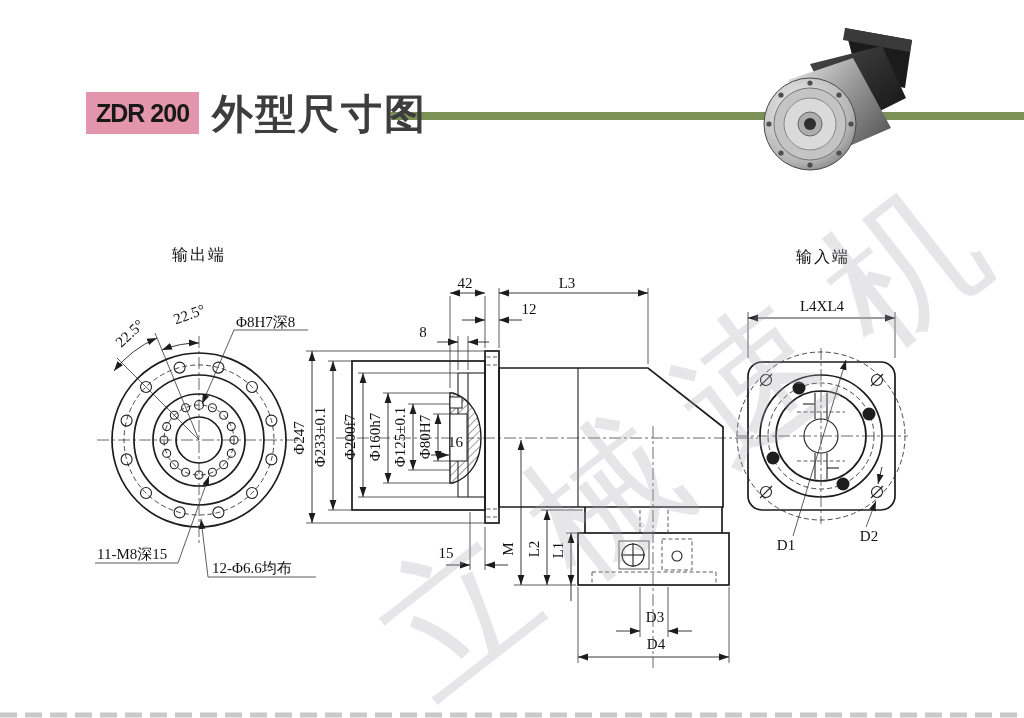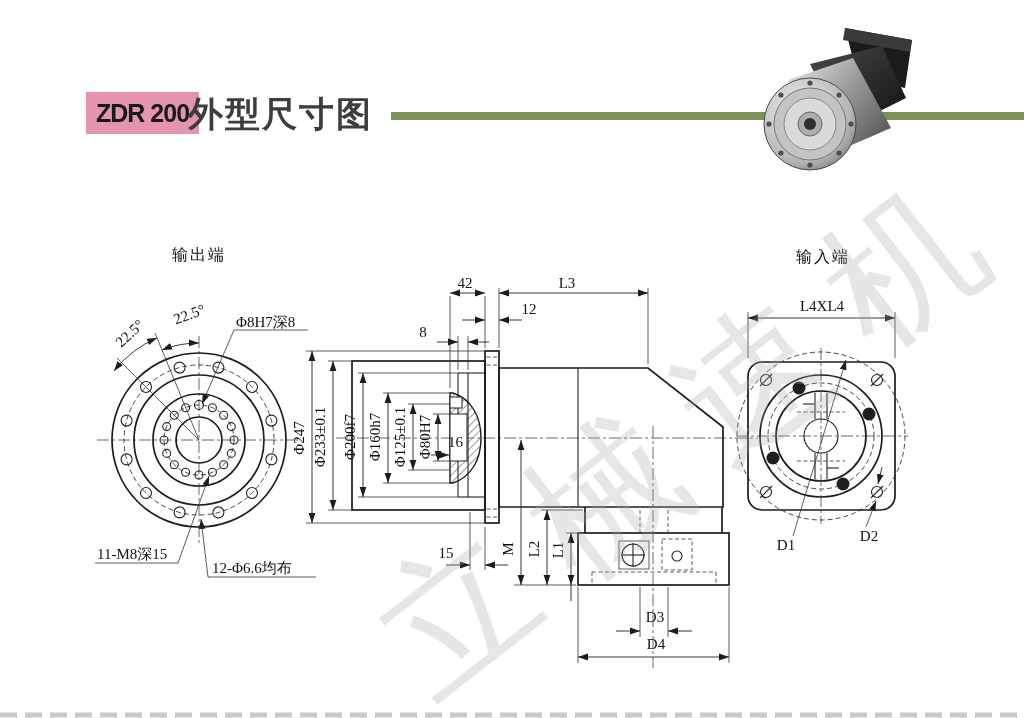--- a/index.html
+++ b/index.html
@@ -3,22 +3,22 @@
 <meta charset="utf-8">
 <style>
   html,body{margin:0;padding:0;background:#fff;}
   #page{position:relative;width:1024px;height:718px;background:#ffffff;overflow:hidden;
         font-family:"Liberation Sans",sans-serif;}
   
   #model-badge{position:absolute;left:86px;top:92px;width:113px;height:42px;background:#e495ae;
         display:flex;align-items:center;justify-content:center;}
   #model-badge span{font-family:"Liberation Sans",sans-serif;font-weight:bold;font-size:26px;
         color:#181818;letter-spacing:-1px;transform:scaleX(.96);}
-  #page-title{position:absolute;left:188px;top:92px;height:44px;display:flex;align-items:center;
-        font-weight:bold;font-size:35px;color:#3d3d3d;letter-spacing:2px;}
+  #page-title{position:absolute;left:212px;top:92px;height:44px;display:flex;align-items:center;
+        font-weight:bold;font-size:41px;color:#3d3d3d;letter-spacing:2px;}
   #green-rule{position:absolute;left:391px;top:112px;width:633px;height:8px;background:#7c9156;}
   
   svg.draw{position:absolute;left:0;top:0;}
   .ln-thick{stroke:#1c1c1c;stroke-width:1.7;fill:none;}
   .ln{stroke:#222;stroke-width:1.1;fill:none;}
   .thin{stroke:#333;stroke-width:.8;fill:none;}
   .dim{stroke:#222;stroke-width:.9;fill:none;}
   .cl{stroke:#444;stroke-width:.8;fill:none;stroke-dasharray:12 3 3 3;}
   .dsh{stroke:#333;stroke-width:.9;fill:none;stroke-dasharray:5 3;}
   .hid{stroke:#333;stroke-width:.8;fill:none;stroke-dasharray:4 2.5;}

